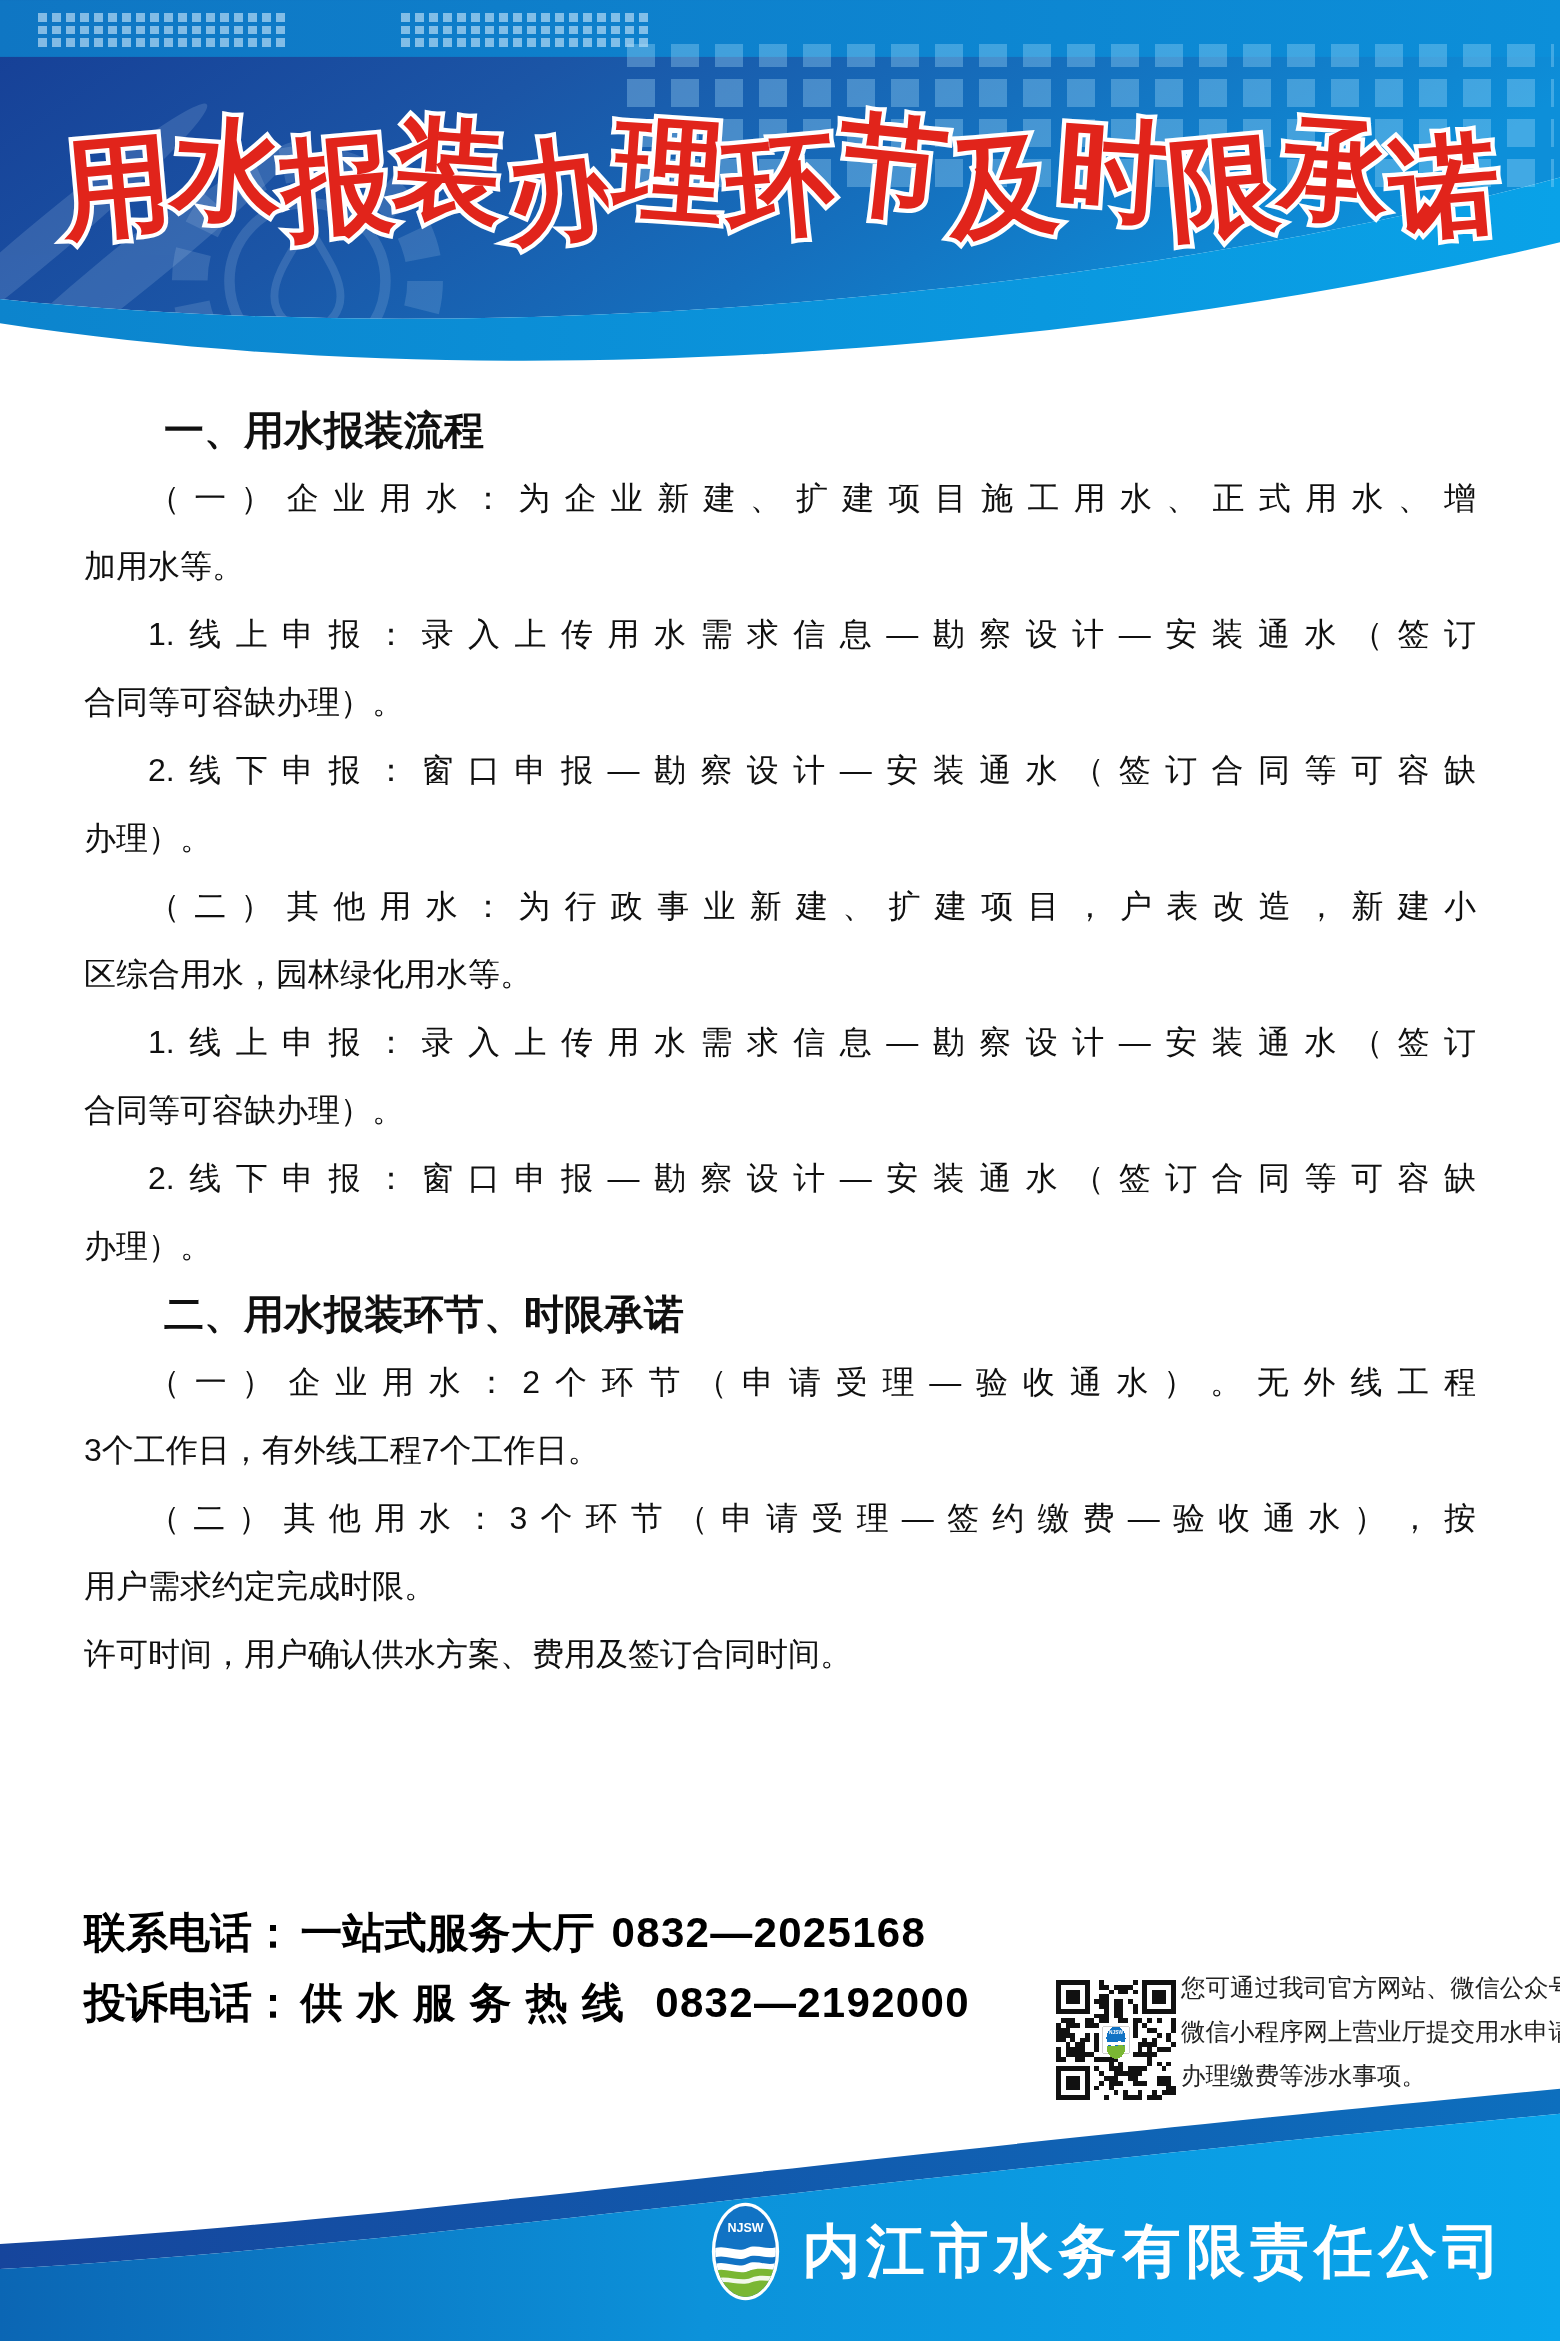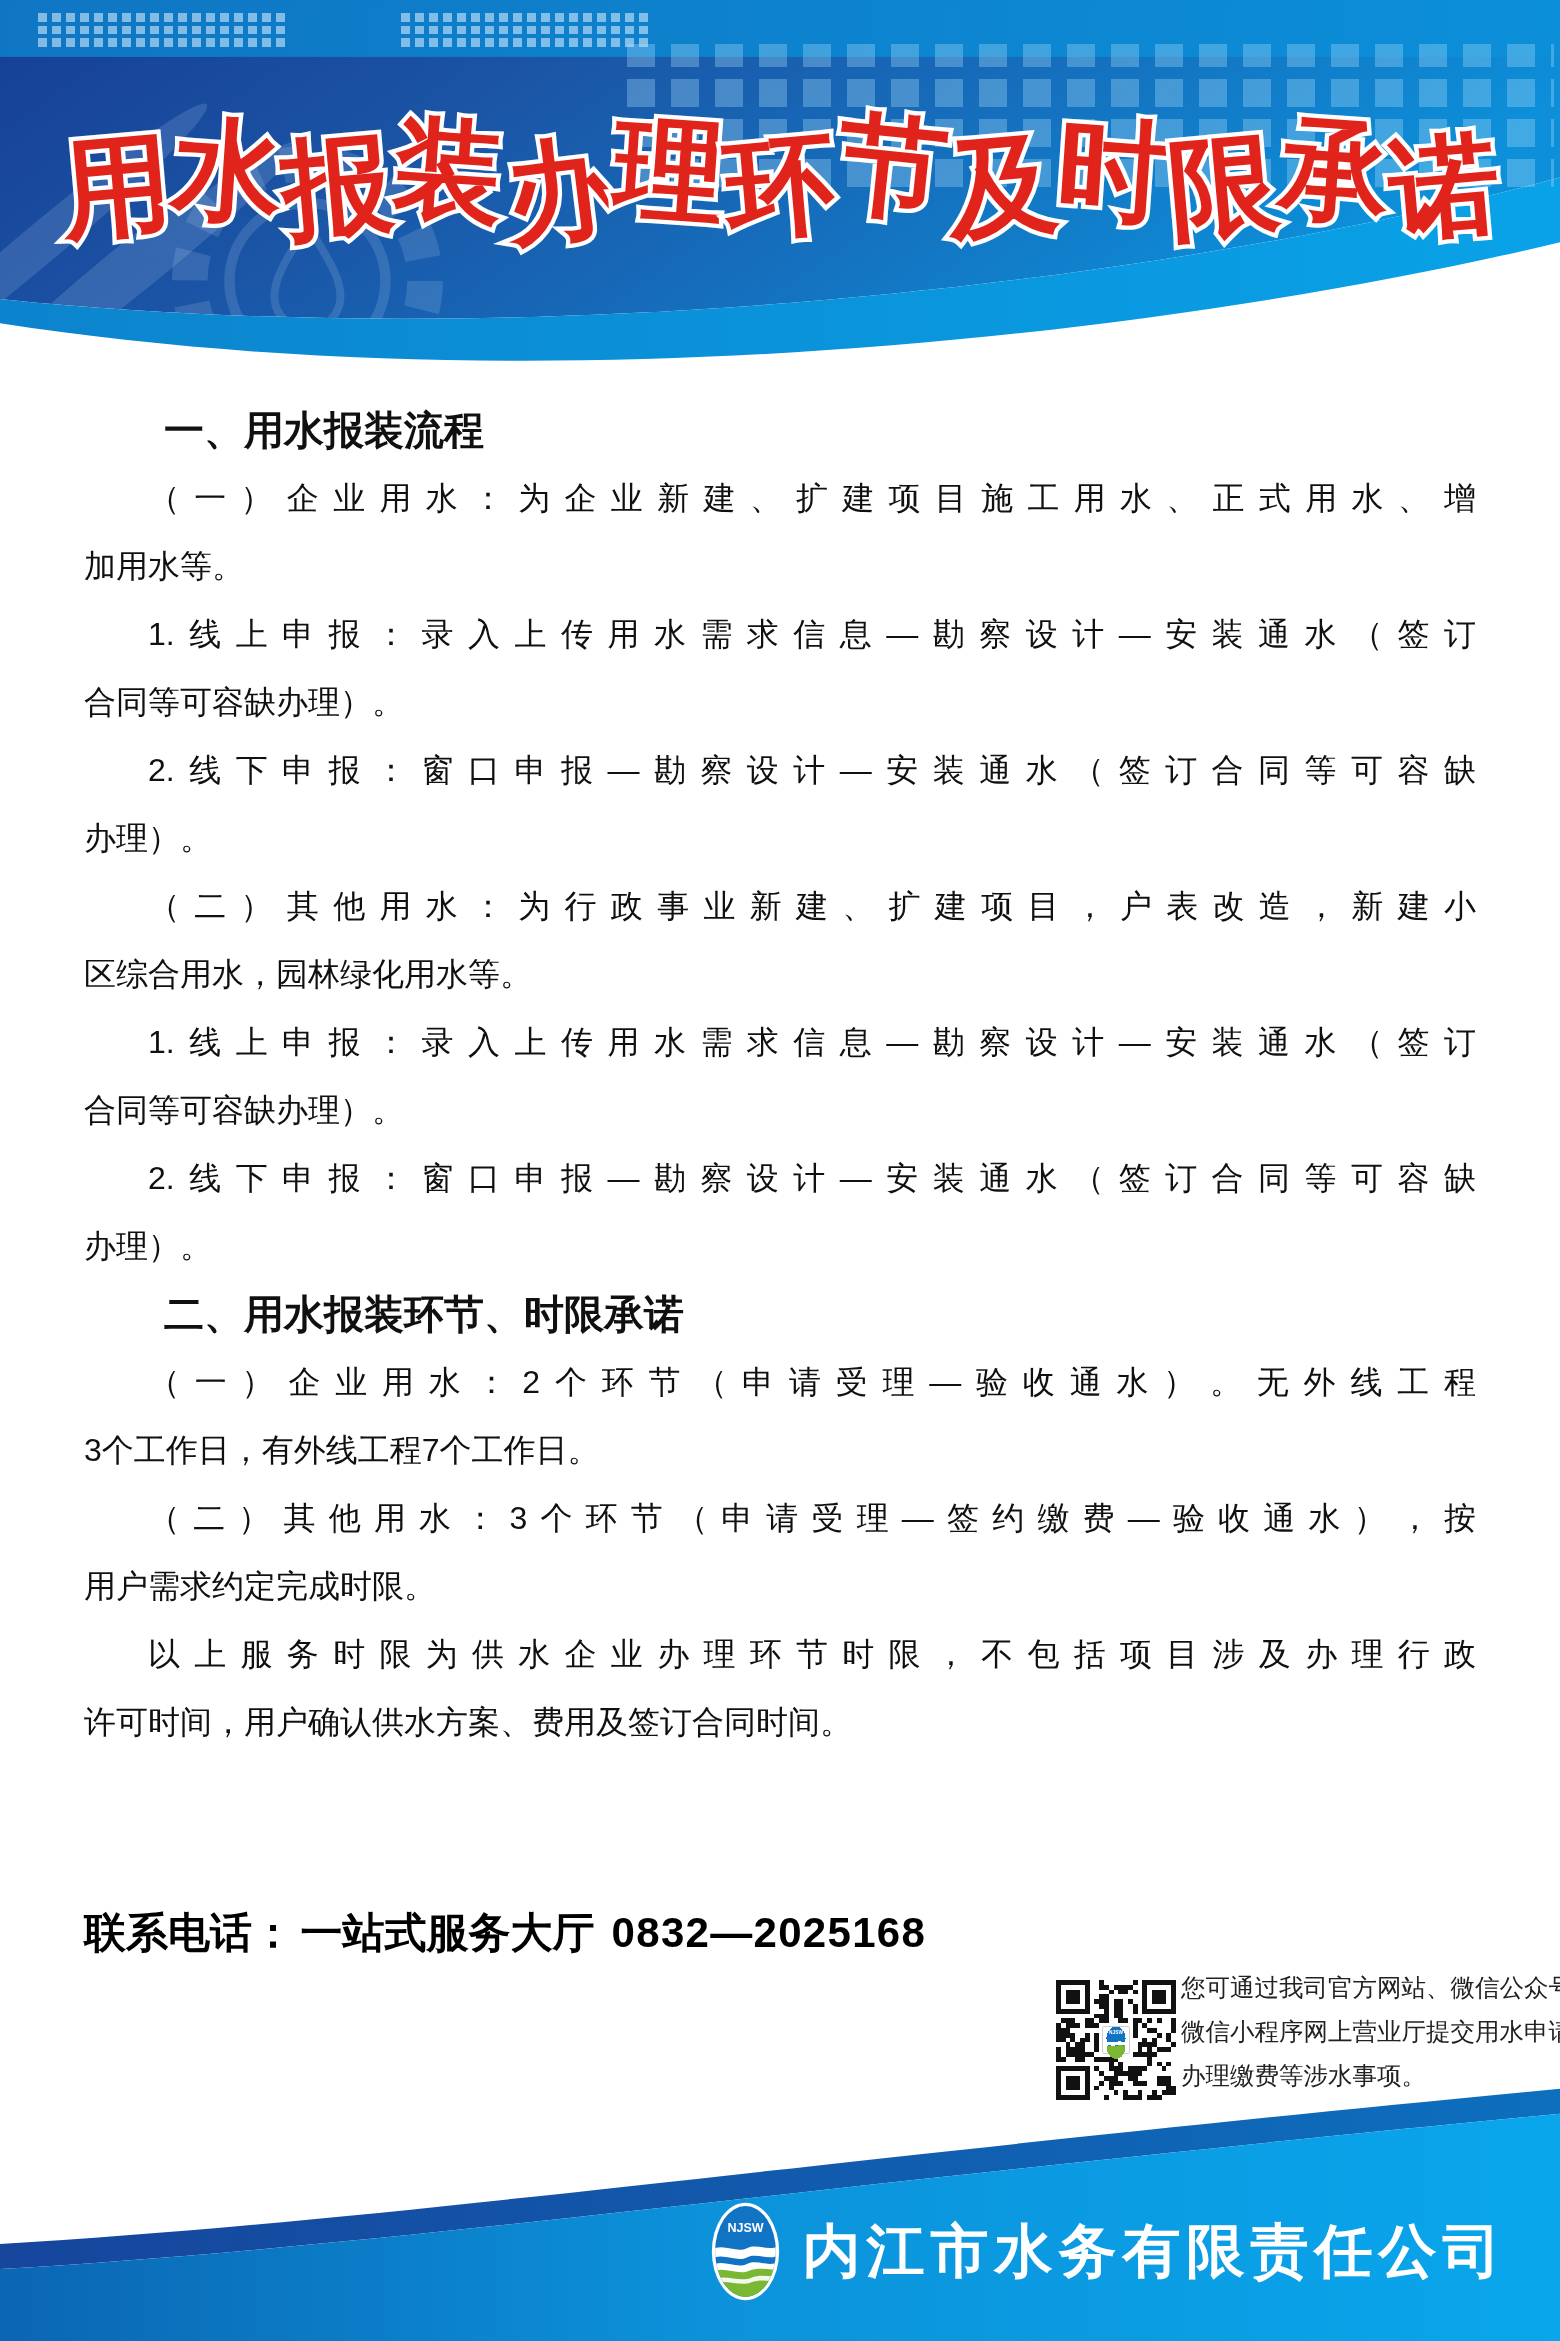--- a/index.html
+++ b/index.html
@@ -117,27 +117,29 @@
       <div class="line">区综合用水，园林绿化用水等。</div>
       <div class="line first fill">1.线上申报：录入上传用水需求信息—勘察设计—安装通水（签订</div>
       <div class="line">合同等可容缺办理）。</div>
       <div class="line first fill">2.线下申报：窗口申报—勘察设计—安装通水（签订合同等可容缺</div>
       <div class="line">办理）。</div>
       <div class="line heading first">二、用水报装环节、时限承诺</div>
       <div class="line first fill">（一）企业用水：2个环节（申请受理—验收通水）。无外线工程</div>
       <div class="line">3个工作日，有外线工程7个工作日。</div>
       <div class="line first fill">（二）其他用水：3个环节（申请受理—签约缴费—验收通水），按</div>
       <div class="line">用户需求约定完成时限。</div>
-      <div class="line first fill">以上服务时限为供水企业办理环节时限，不包括项目涉及办理行政</div>
       <div class="line">许可时间，用户确认供水方案、费用及签订合同时间。</div>
     </div>
 
   <div class="contact">
     <div class="cline">
       <span>联系电话：</span><span class="place">一站式服务大厅</span><span class="num">0832—2025168</span>
+    </div>
+    <div class="cline">
+      <span>投诉电话：</span><span class="place spaced">供水服务热线</span><span class="num">0832—2192000</span>
     </div>
   </div>
 
   <div class="qr">
       <svg viewBox="0 0 25 25" shape-rendering="crispEdges">
         <rect width="25" height="25" fill="#fff"></rect>
         <g fill="#111">
           <rect x="9" y="0" width="1" height="1"></rect>
           <rect x="16" y="0" width="1" height="1"></rect>
           <rect x="9" y="1" width="1" height="1"></rect>

